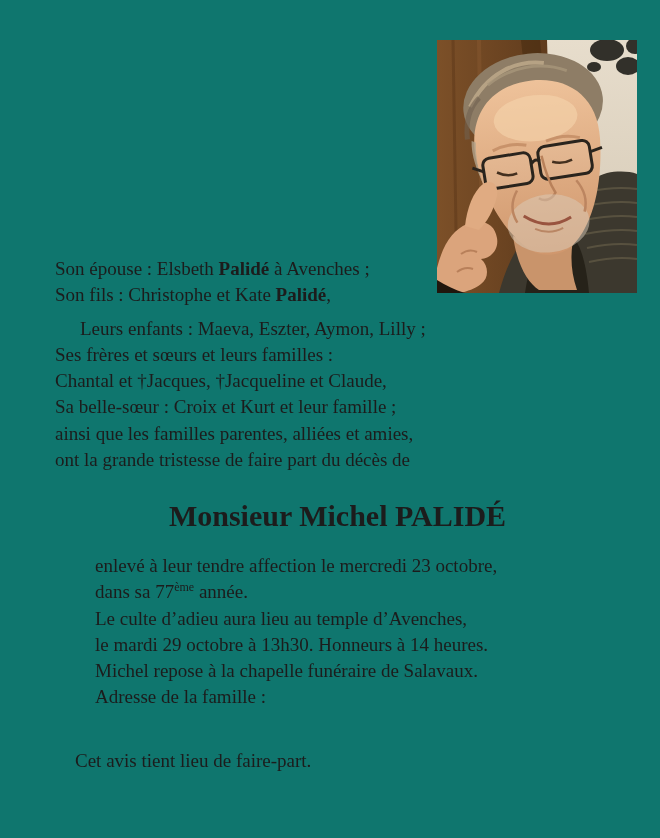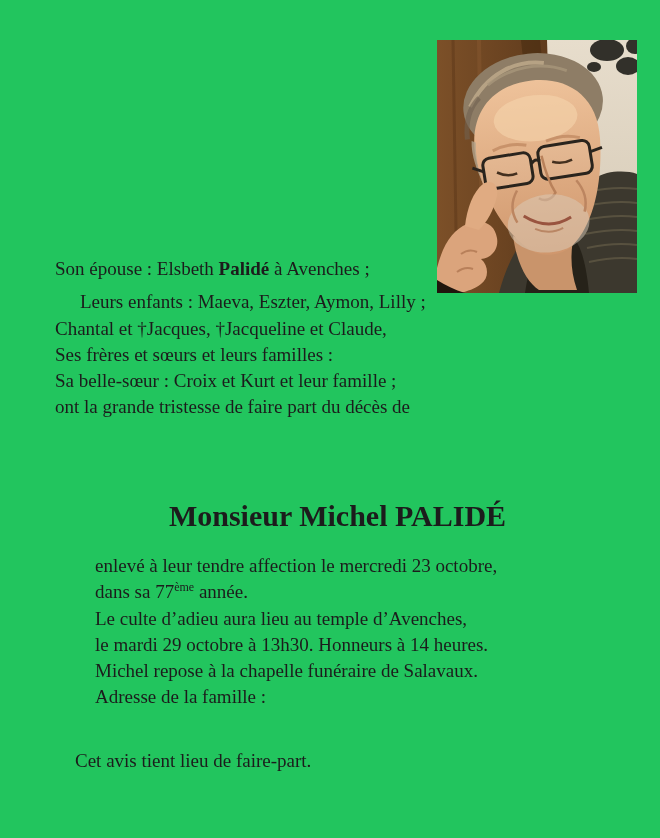--- a/index.html
+++ b/index.html
@@ -11,21 +11,21 @@
     width: 660px;
     height: 838px;
     position: relative;
     font-family: "Liberation Serif", "DejaVu Serif", serif;
     color: #1c1c1c;
     overflow: hidden;
   }
   .page {
     position: absolute;
     inset: 0;
-    background: #22c55e;
+    background: #0f766e;
   }
   .portrait {
     position: absolute;
     left: 437px;
     top: 40px;
     width: 200px;
     height: 253px;
     overflow: hidden;
   }
   .portrait svg { display: block; width: 100%; height: 100%; }
@@ -163,24 +163,26 @@
         <path d="M28,186 C30,168 36,152 46,144 C54,139 62,144 60,156 C57,170 50,182 42,190 Z" fill="#e0ab82"></path>
         <path d="M24,214 q8,-6 16,-2" stroke="#a9714c" stroke-width="2" fill="none" opacity="0.7"></path>
         <path d="M20,232 q8,-6 16,-3" stroke="#a9714c" stroke-width="2" fill="none" opacity="0.7"></path>
         <path d="M0,253 L0,240 C8,245 18,250 28,253 Z" fill="#20160d"></path>
       </g>
     </svg>
   </div>
 
   <div class="textblock family-block">
       <div class="line"><span>Son épouse : Elsbeth </span><span class="seg-bold">Palidé</span><span> à Avenches ;</span></div>
+      <div class="line"><span>Son fils : Christophe et Kate </span><span class="seg-bold">Palidé</span><span>,</span></div>
       <div class="line indent"><span>Leurs enfants : Maeva, Eszter, Aymon, Lilly ;</span></div>
+      <div class="line"><span>Ses frères et sœurs et leurs familles :</span></div>
       <div class="line"><span>Chantal et †Jacques, †Jacqueline et Claude,</span></div>
-      <div class="line"><span>Ses frères et sœurs et leurs familles :</span></div>
       <div class="line"><span>Sa belle-sœur : Croix et Kurt et leur famille ;</span></div>
+      <div class="line"><span>ainsi que les familles parentes, alliées et amies,</span></div>
       <div class="line"><span>ont la grande tristesse de faire part du décès de</span></div>
     </div>
 
   <div class="title-line">Monsieur Michel PALIDÉ</div>
 
   <div class="textblock details-block">
       <div class="line"><span>enlevé à leur tendre affection le mercredi 23 octobre,</span></div>
       <div class="line"><span>dans sa 77</span><sup>ème</sup><span> année.</span></div>
       <div class="line"><span>Le culte d’adieu aura lieu au temple d’Avenches,</span></div>
       <div class="line"><span>le mardi 29 octobre à 13h30. Honneurs à 14 heures.</span></div>

